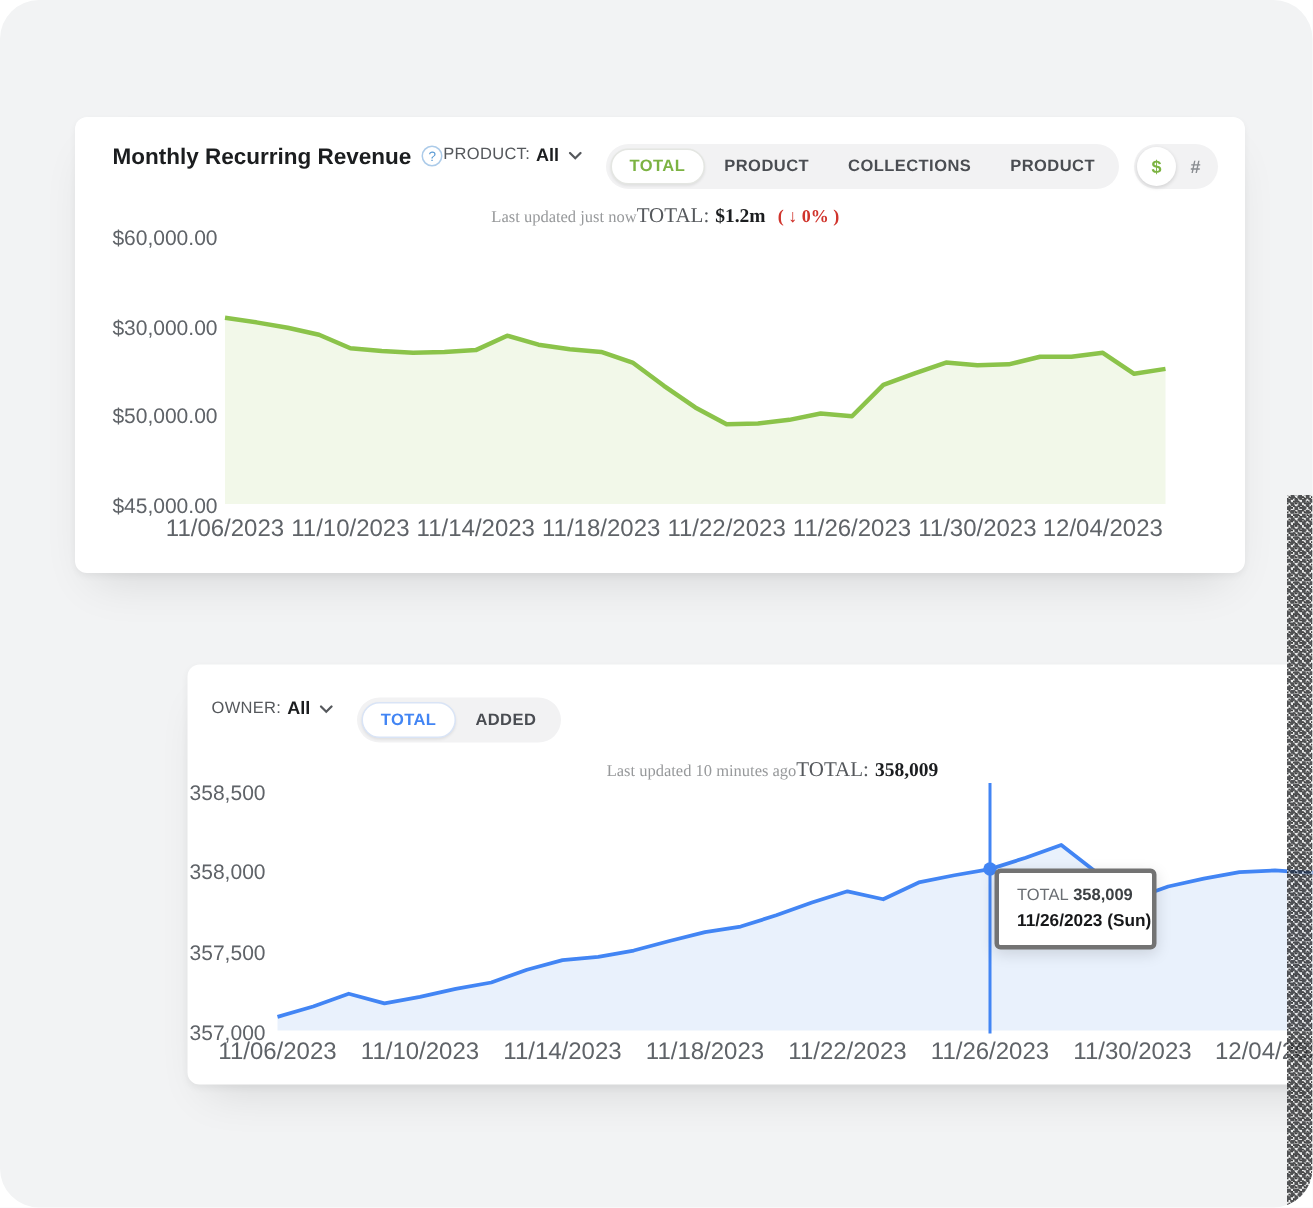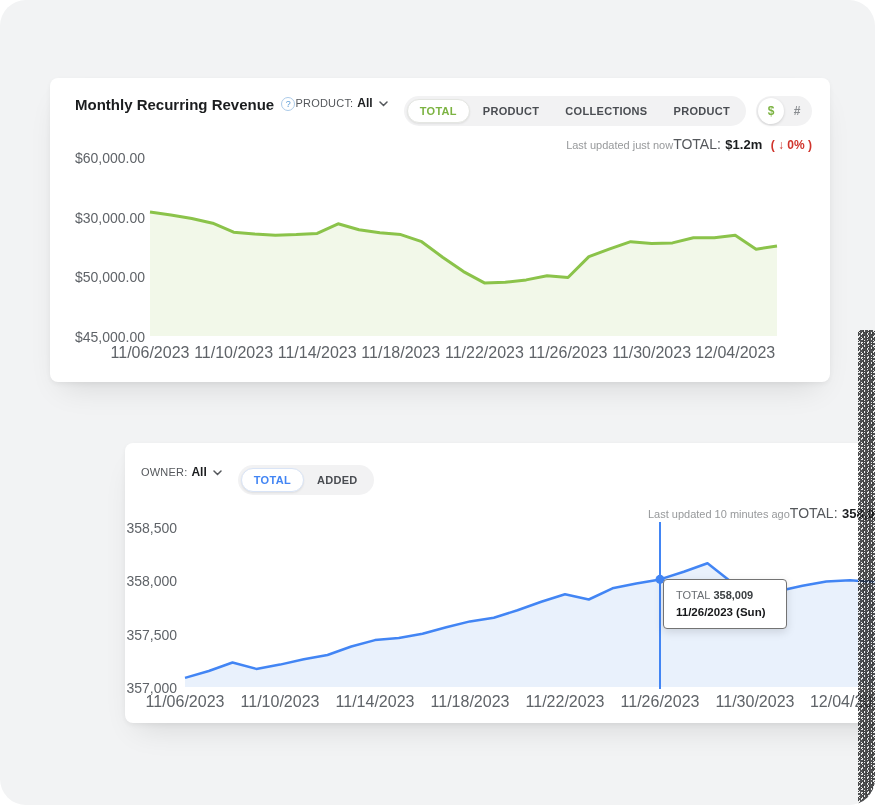--- a/index.html
+++ b/index.html
@@ -32,36 +32,36 @@
          border-radius:999px; cursor:pointer; }
   .tab.active { background:#fff; box-shadow:0 1px 2px rgba(0,0,0,.08); }
   .card-mrr .tab.active { color:#7cb342; border:1px solid #e4e6e2; padding:5px 12px; }
   .card-contacts .tab.active { color:#4285f4; border:1px solid #d9e4f6; padding:5px 12px; }
 
   .toggle { display:flex; align-items:center; background:#f2f2f3; border-radius:999px; padding:2px; margin-left:10px; }
   .unit { width:26px; height:26px; border-radius:50%; display:flex; align-items:center; justify-content:center;
           font-size:12px; font-weight:700; color:#8a8d91; cursor:pointer; }
   .unit.active { background:#fff; box-shadow:0 1px 3px rgba(0,0,0,.15); color:#7cb342; }
 
-  .sub { display:flex; justify-content:flex-end; align-items:baseline; position:relative; z-index:3; }
+  .sub { display:flex; justify-content:center; align-items:baseline; position:relative; z-index:3;font-family:Liberation Serif, serif; }
   .card-mrr .sub { padding:9px 18px 0 25px; }
   .card-contacts .sub { padding:9px 16px 0 16px; }
   .updated { font-size:11px; color:#97999b; }
   .totalrow { white-space:nowrap; }
   .tlabel { font-size:14px; color:#55585c; }
   .tvalue { font-size:13px; font-weight:700; color:#1b1d1f; }
   .tchange { font-size:12px; font-weight:700; color:#d0342c; margin-left:4px; }
 
   .chart { position:absolute; inset:0; width:100%; height:100%; z-index:1; }
   .labels { position:absolute; inset:0; z-index:2; pointer-events:none; }
   .ylab { position:absolute; width:90px; text-align:right; font-size:14px; color:#5f6368; }
   .xlab { position:absolute; width:84px; text-align:center; font-size:16px; color:#5f6368; }
 
-  .tooltip { position:absolute; z-index:4; background:#fff; border:1px solid #737373; border-radius:4px;
-             padding:9px 20px 10px 12px; box-shadow:0 3px 10px rgba(0,0,0,.13); white-space:nowrap; }
+  .tooltip { position:absolute; z-index:4; background:#fff; border:3px solid #737373; border-radius:4px;
+             padding:9px 0 10px 12px; box-shadow:0 3px 10px rgba(0,0,0,.13); white-space:nowrap; }
   .tt1 { font-size:11px; color:#6a6e73; }
   .tt1 .ttv { color:#3c4043; font-weight:600; margin-left:3px; }
   .tt2 { font-size:11.5px; font-weight:700; color:#17181a; margin-top:5px; }
 
   .noise { position:absolute; right:0; top:330px; width:17px; height:475px; z-index:9; opacity:.8;
            background-image:
              repeating-conic-gradient(#27292b 0% 25%, transparent 0% 50%),
              repeating-conic-gradient(#111 0% 25%, #e9eaea 0% 50%);
            background-size:5px 5px, 3px 3px; background-position:0 0, 1px 2px; }
 </style>

